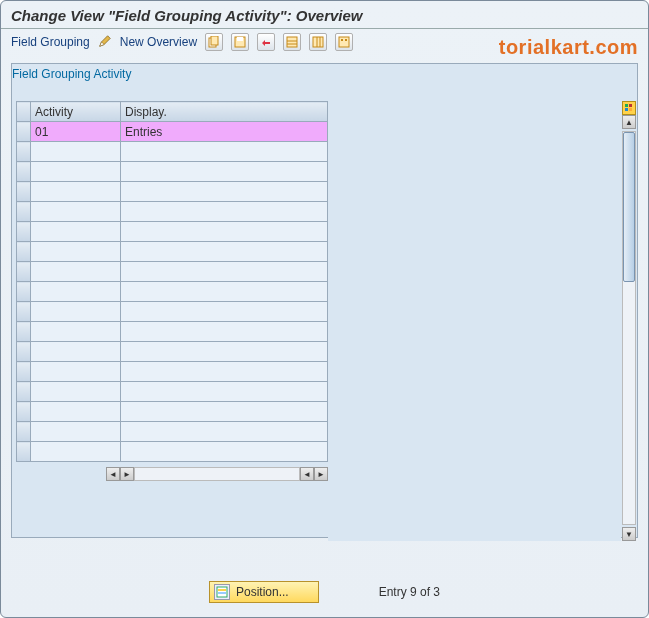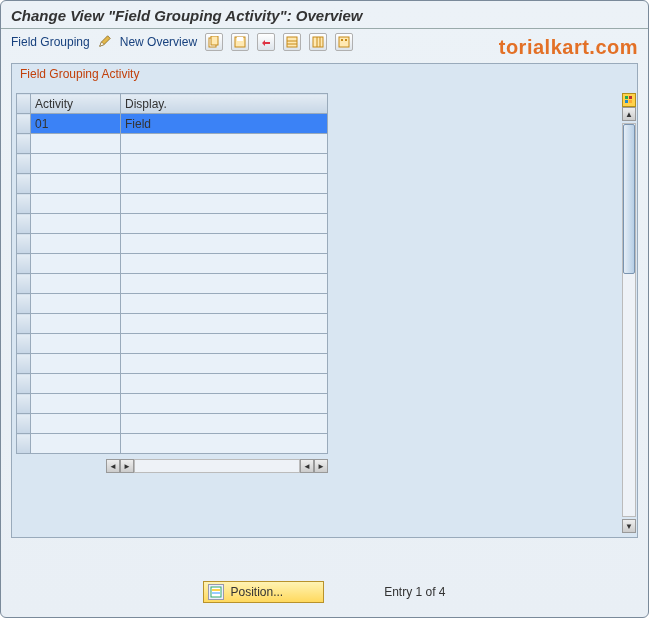--- a/index.html
+++ b/index.html
@@ -69,26 +69,26 @@
     opacity:0.95;
   }
   .content {
     margin: 6px 10px;
     border: 1px solid #9ab;
     background: #d9e6f2;
     height: 475px;
     position: relative;
   }
   .panel-title {
-    padding: 3px 8px 4px 8px;
-    color: #c2410c;
+    padding: 3px 8px 4px 0;
+    color: #0369a1;
     font-size: 12px;
   }
   .table-wrap {
-    margin: 8px 0 0 4px;
+    margin: 16px 0 0 4px;
     display:flex;
     height:440px;
   }
   .table-area {
     width: 312px;
     display:flex;
     flex-direction:column;
   }
   table {
     border-collapse: collapse;
@@ -103,21 +103,21 @@
     font-size:12px;
     overflow:hidden;
     white-space:nowrap;
   }
   th {
     background: linear-gradient(#e4ecf4,#c7d6e6);
     color:#333;
     font-weight:normal;
   }
   td { background:#e9f1f9; }
-  td.sel { background:#3b82f6; }
+  td.sel { background:#f0abfc; }
   .rowhdr {
     width:14px;
     background: linear-gradient(#e4ecf4,#c7d6e6) !important;
     border:1px solid #9ab;
   }
   .hscroll-row {
     display:flex;
     align-items:center;
     width:100%;
     height:16px;
@@ -186,21 +186,21 @@
     justify-content:center;
     gap:60px;
     font-size:12px;
   }
   .pos-btn {
     display:flex;
     align-items:center;
     border:1px solid #b8922b;
     background:linear-gradient(#fff3b3,#ffd95e);
     height:22px;
-    padding:0 40px 0 4px;
+    padding:0 29px 0 4px;
     gap:6px;
     cursor:pointer;
     color:#333;
   }
   .pos-btn .pic {
     width:16px;height:16px;
     display:flex;align-items:center;justify-content:center;
     background:#eef;
     border:1px solid #99a;
     font-size:9px;
@@ -290,21 +290,21 @@
             <tr>
               <th class="rowhdr"></th>
               <th>Activity</th>
               <th>Display.</th>
             </tr>
           </thead>
           <tbody id="tbody">
               <tr>
                 <td class="rowhdr"></td>
                 <td class="sel">01</td>
-                <td class="sel">Field</td>
+                <td class="sel">Entries</td>
               </tr>
               <tr>
                 <td class="rowhdr"></td>
                 <td></td>
                 <td></td>
               </tr>
               <tr>
                 <td class="rowhdr"></td>
                 <td></td>
                 <td></td>
@@ -416,15 +416,15 @@
     <div class="pos-btn">
       <span class="pic">
         <svg width="12" height="12" viewBox="0 0 12 12">
             <rect x="1" y="1" width="10" height="10" fill="#fff" stroke="#3a6"></rect>
             <rect x="2" y="3" width="8" height="2" fill="#ffd24b"></rect>
             <rect x="2" y="6" width="8" height="2" fill="#9cf"></rect>
           </svg>
       </span>
       <span>Position...</span>
     </div>
-    <span>Entry 1 of 4</span>
+    <span>Entry 9 of 3</span>
   </div>
 </div>
 
 </body></html>

